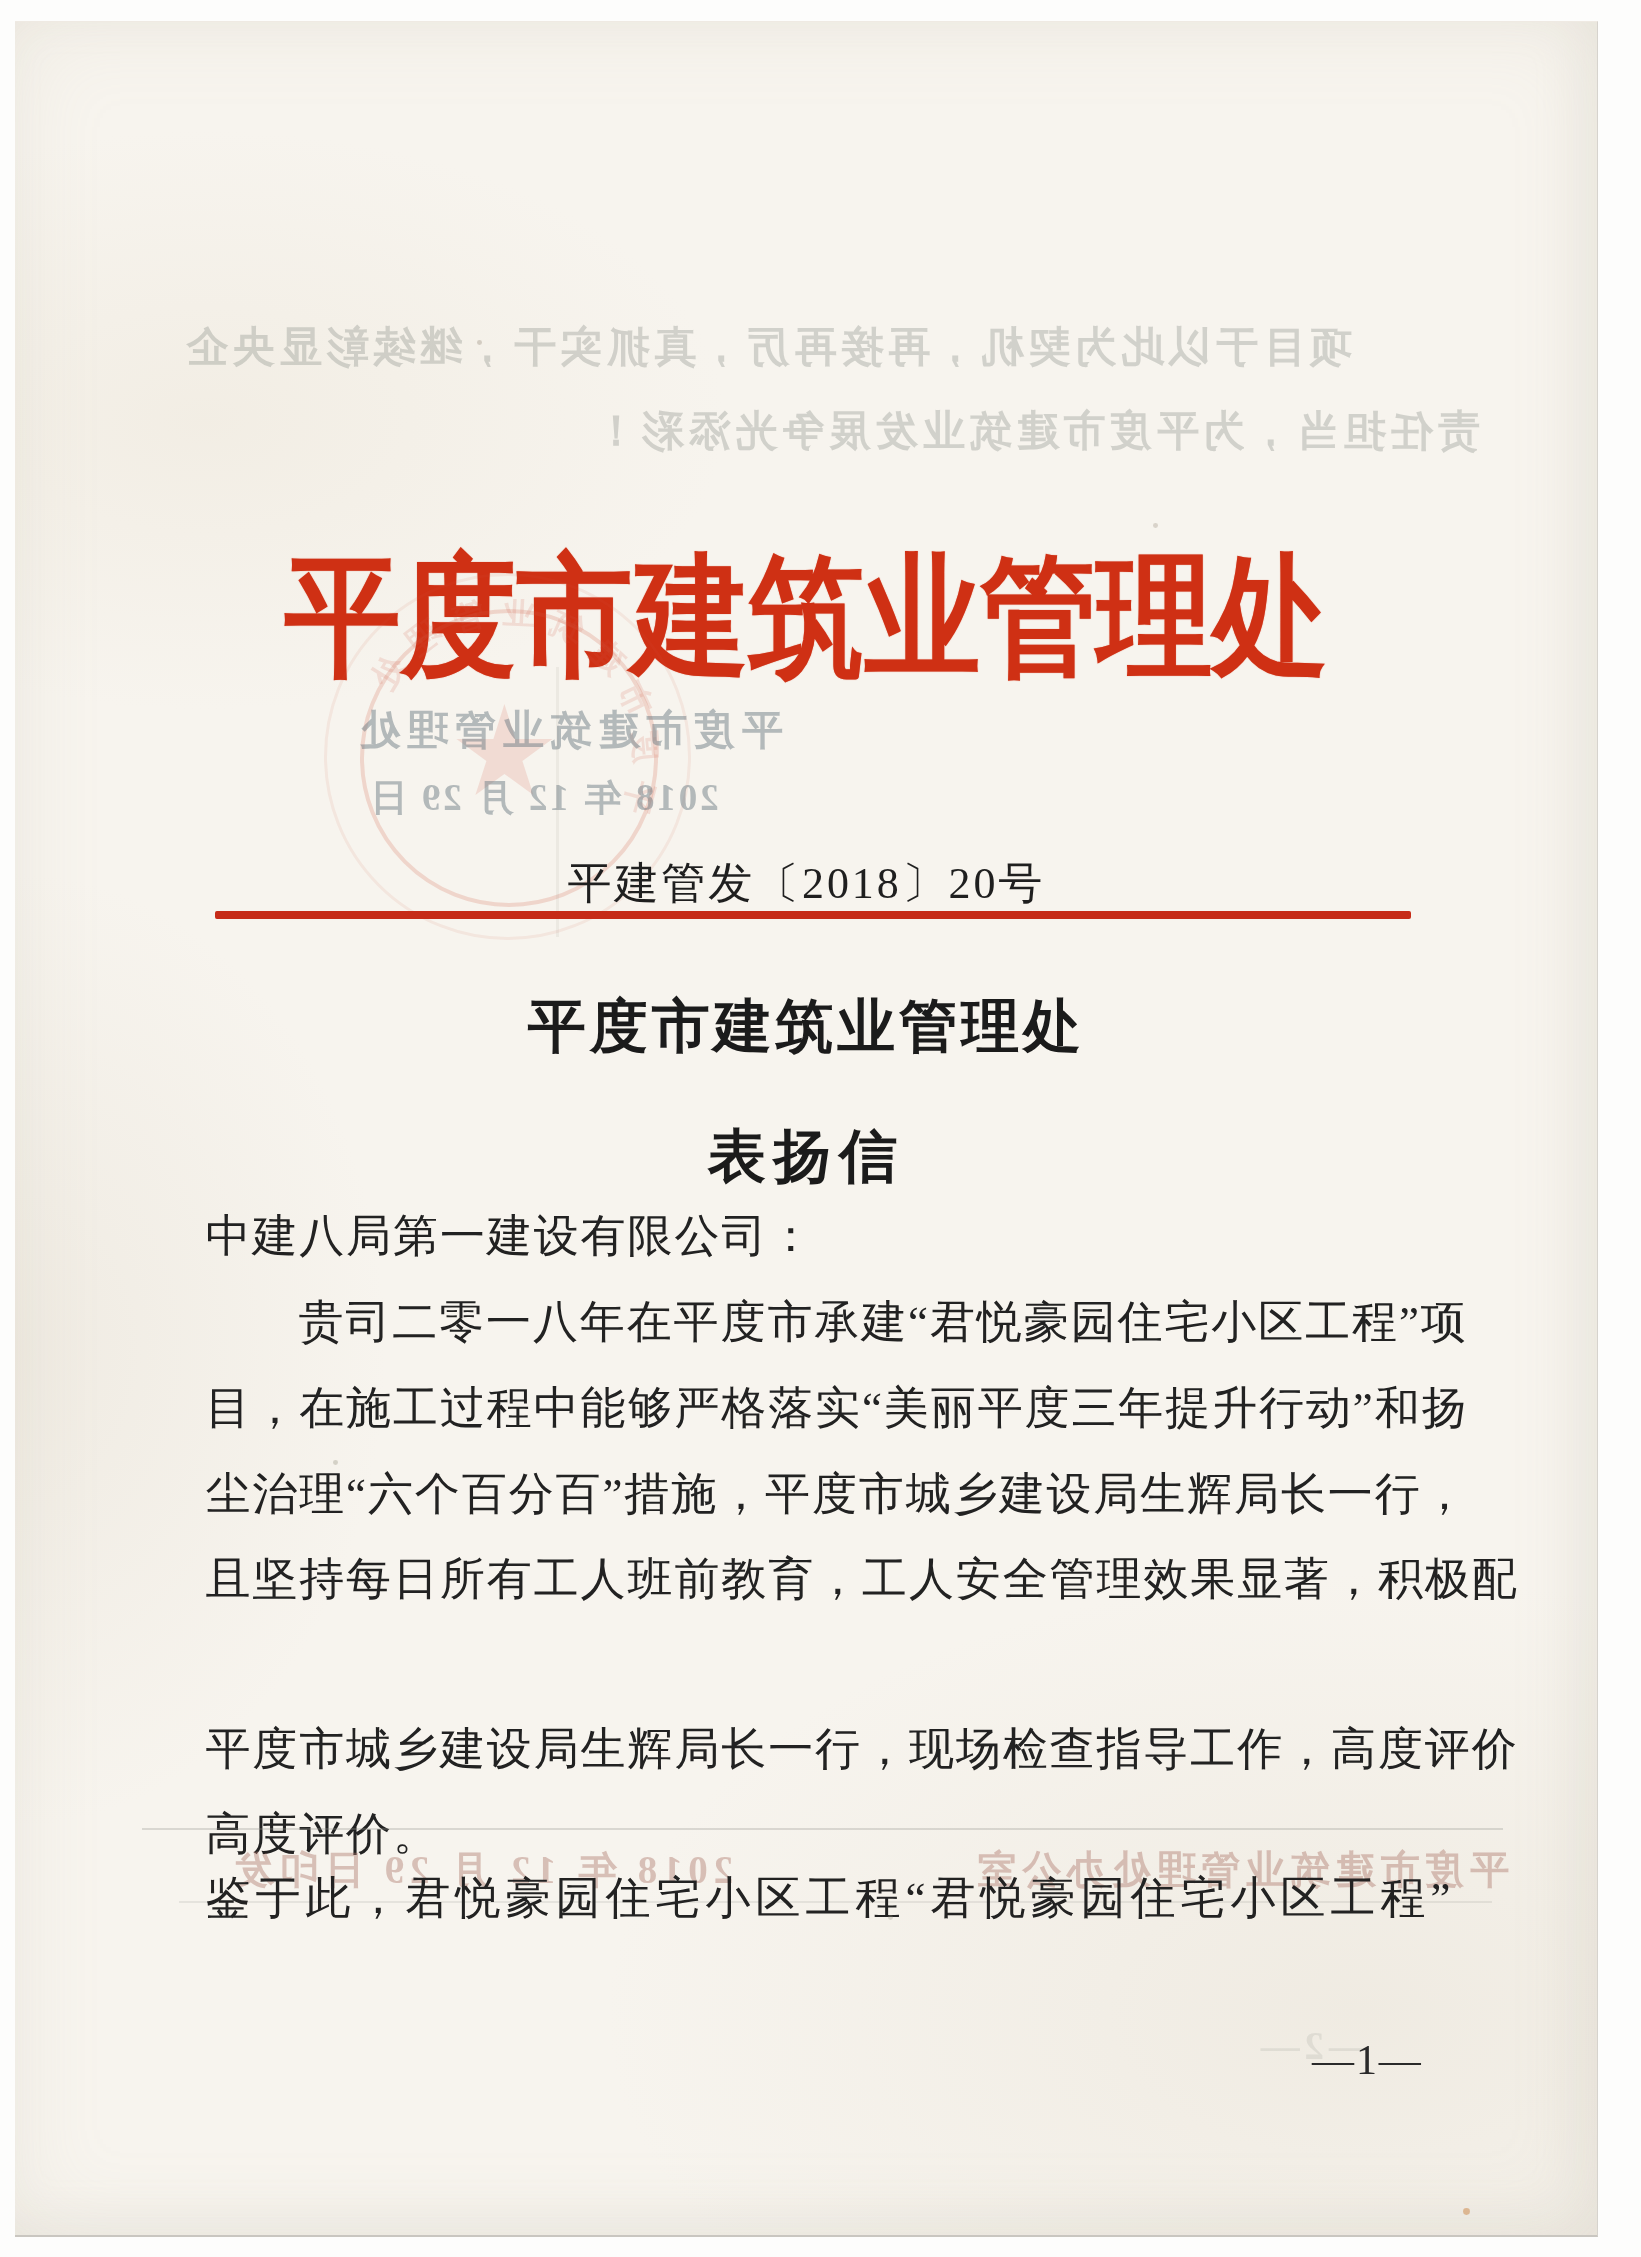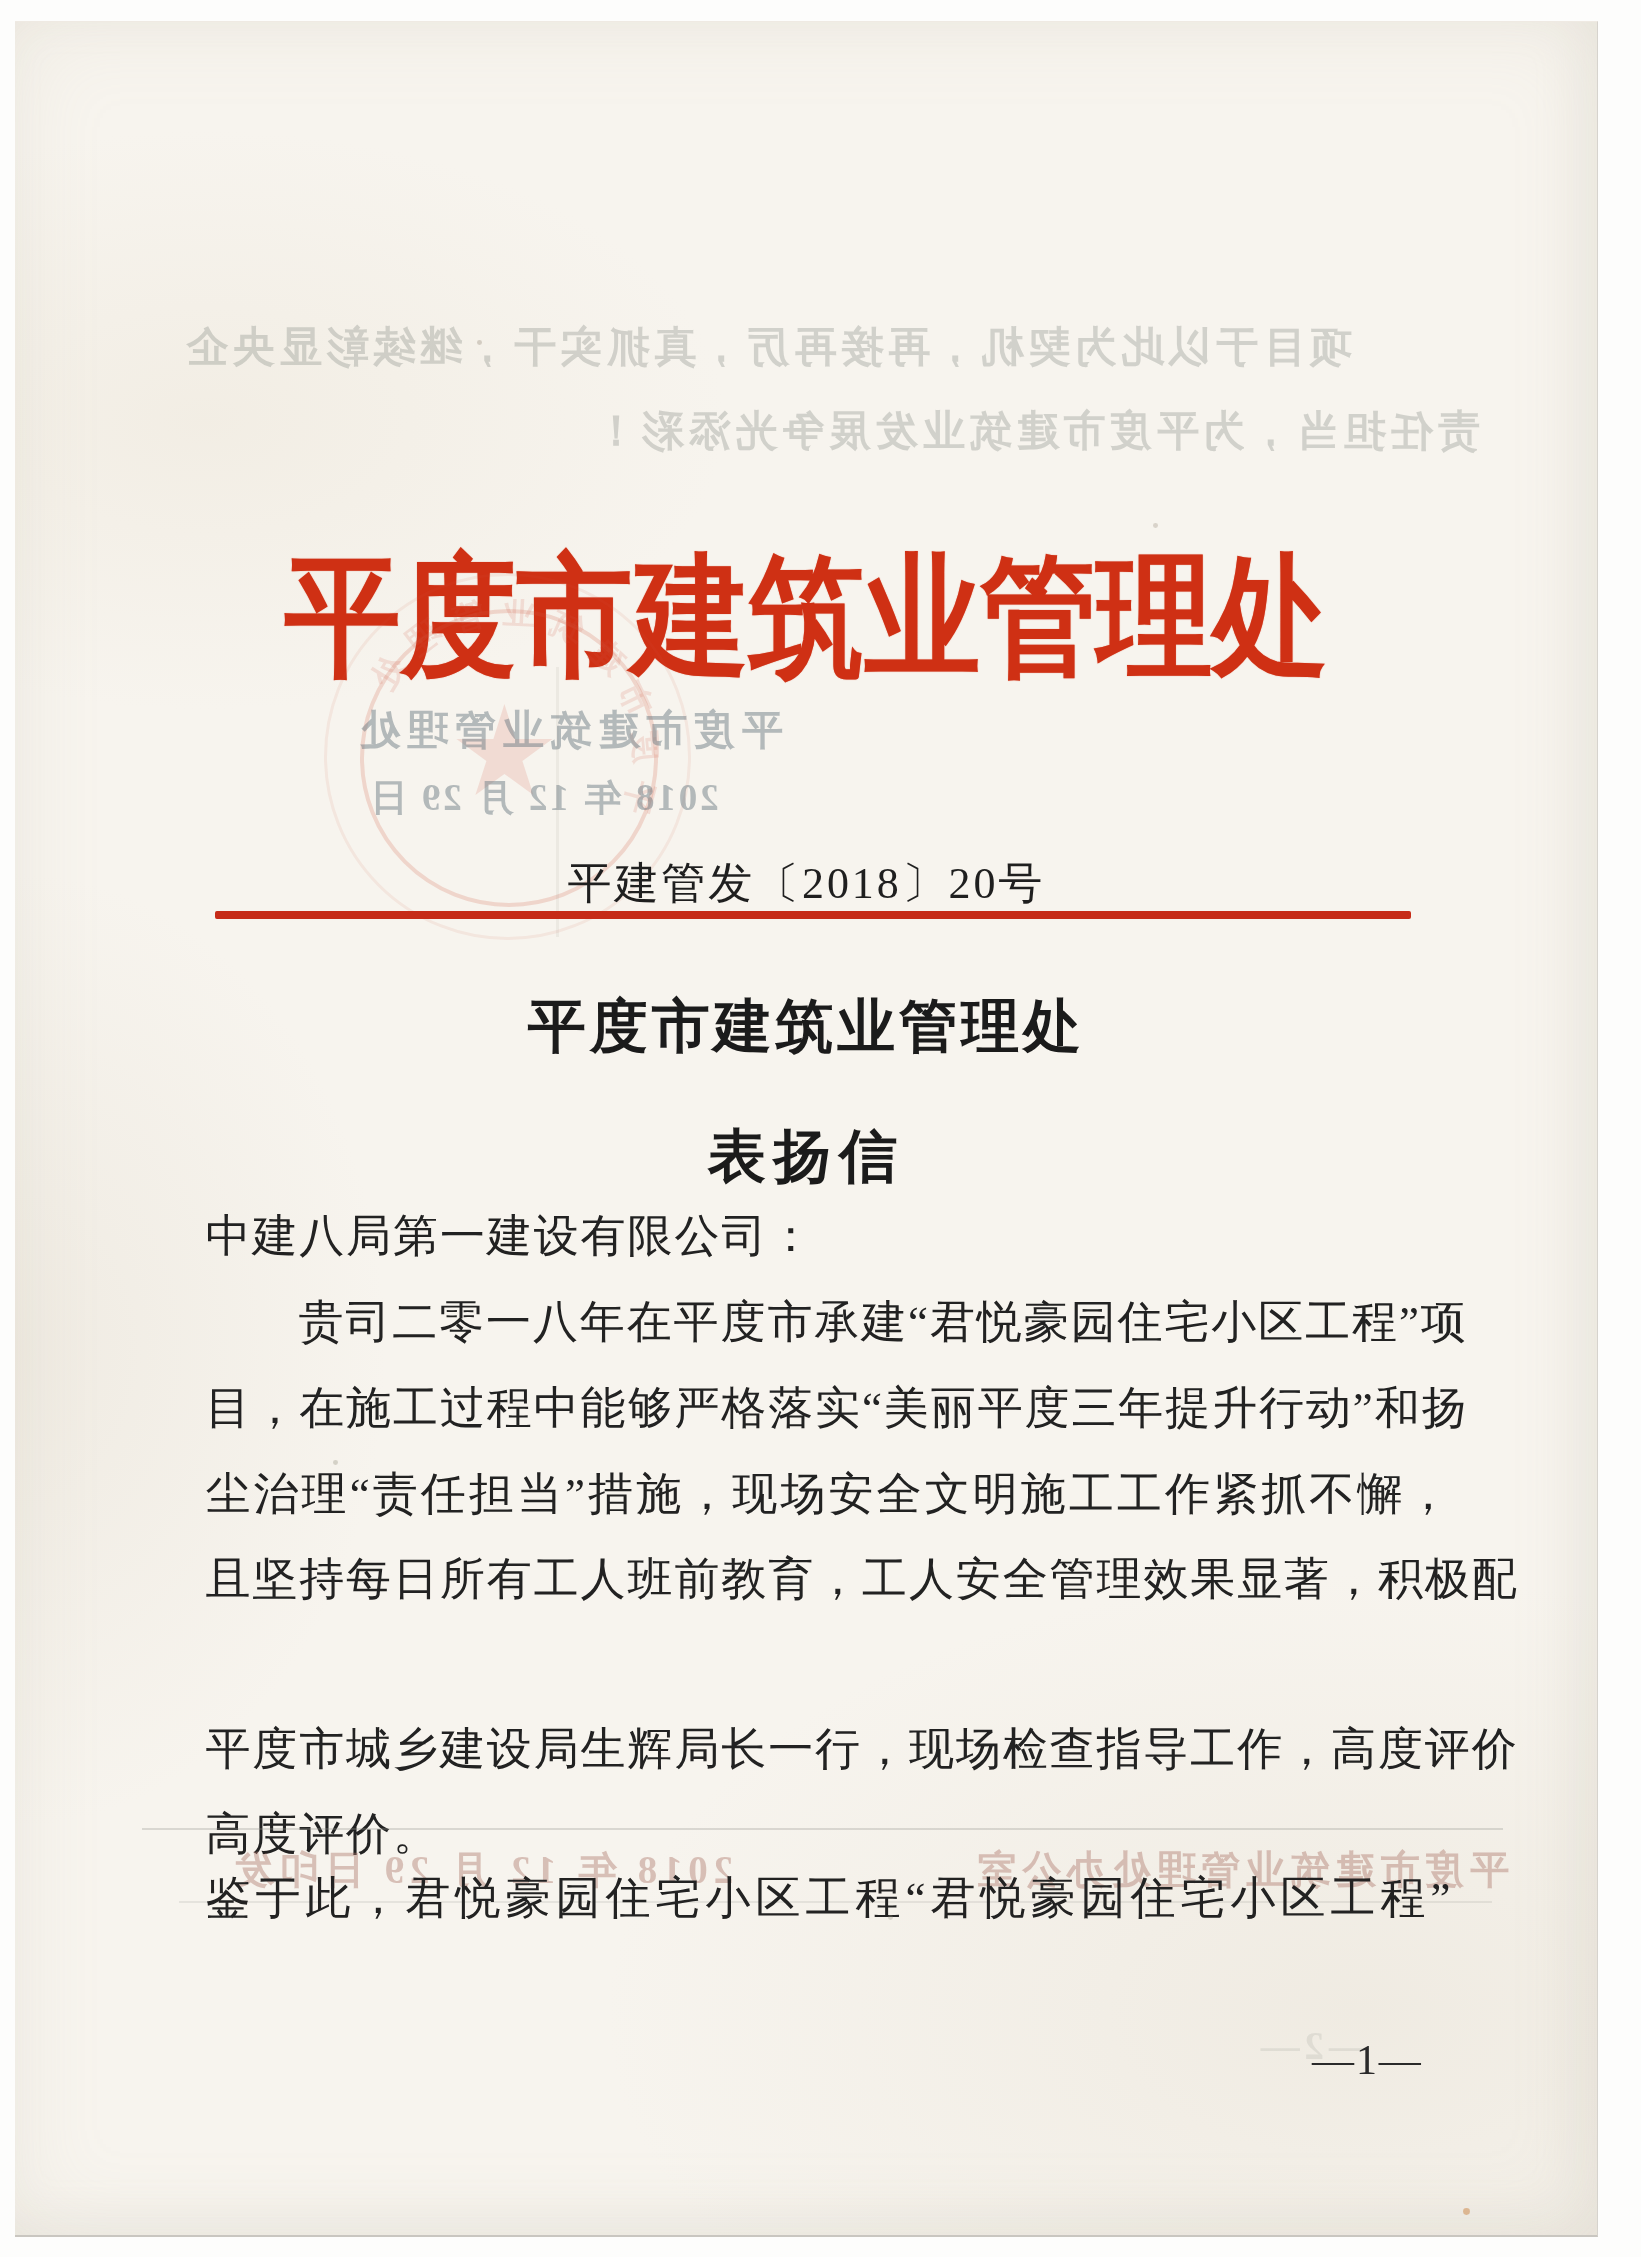--- a/index.html
+++ b/index.html
@@ -81,21 +81,21 @@
     <div class="abs" id="docnum">平建管发〔2018〕20号</div>
 
     <div class="abs" id="redline"></div>
 
     <div class="abs heading" style="top:966px;">平度市建筑业管理处</div>
     <div class="abs heading" style="top:1096px;letter-spacing:7.7px;">表扬信</div>
 
     <div class="abs bline plain" style="top:1184px;">中建八局第一建设有限公司：</div>
     <div class="abs bline indent" style="top:1270px;">贵司二零一八年在平度市承建“君悦豪园住宅小区工程”项</div>
     <div class="abs bline" style="top:1356px;">目，在施工过程中能够严格落实“美丽平度三年提升行动”和扬</div>
-    <div class="abs bline" style="top:1442px;">尘治理“责任担当”措施，现场安全文明施工工作紧抓不懈，</div>
+    <div class="abs bline" style="top:1442px;">尘治理“六个百分百”措施，平度市城乡建设局生辉局长一行，</div>
     <div class="abs bline" style="top:1527px;">且坚持每日所有工人班前教育，工人安全管理效果显著，积极配</div>
     <div class="abs bline" style="top:1697px;">平度市城乡建设局生辉局长一行，现场检查指导工作，高度评价</div>
     <div class="abs bline plain" style="top:1782px;">高度评价。</div>
 
     <div class="abs bleed-line" style="left:127px;top:1806px;width:1361px;"></div>
     <div class="abs mirror bleed-rose" style="left:214px;top:1821px;">2018 年 12 月 29 日印发</div>
     <div class="abs mirror bleed-rose" style="left:956px;top:1821px;">平度市建筑业管理处办公室</div>
     <div class="abs bleed-line" style="left:164px;top:1879px;width:1313px;opacity:.6;"></div>
 
     <div class="abs bline" style="top:1846px;">鉴于此，君悦豪园住宅小区工程“君悦豪园住宅小区工程”</div>

